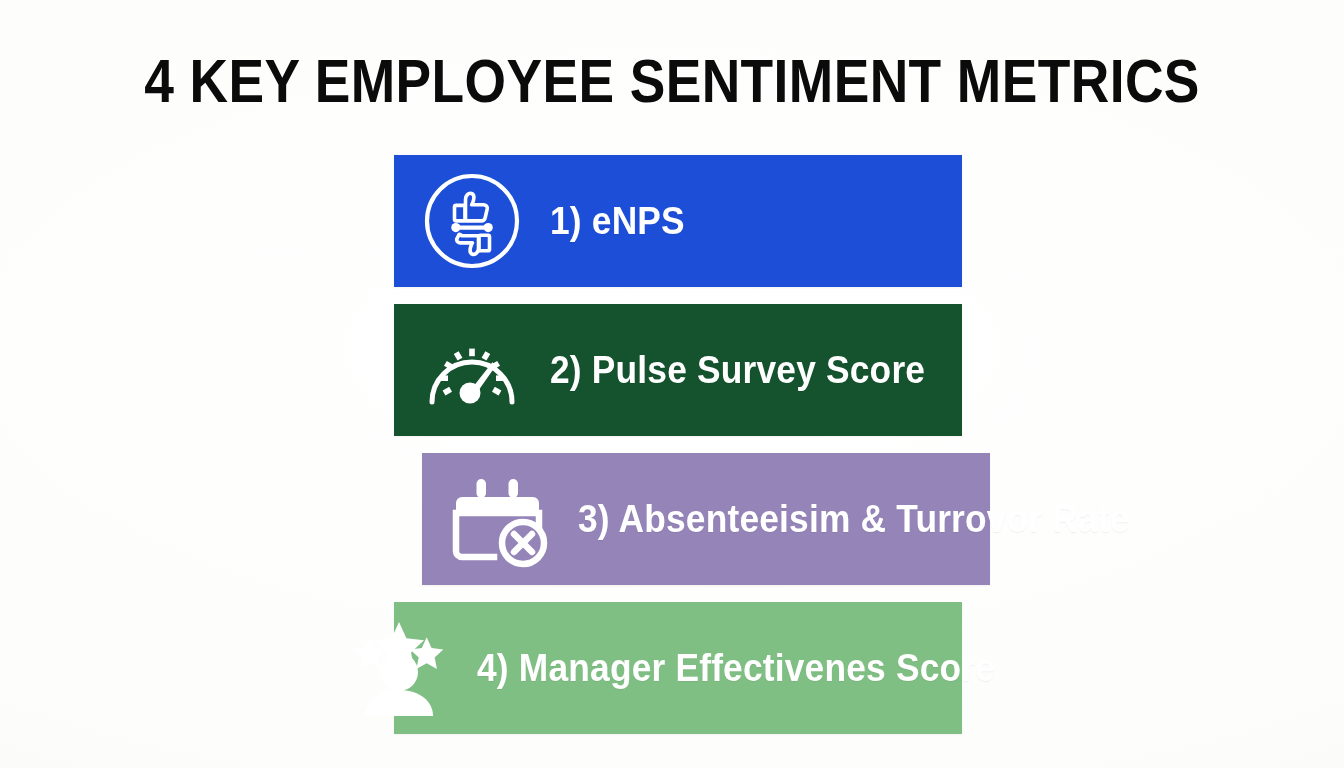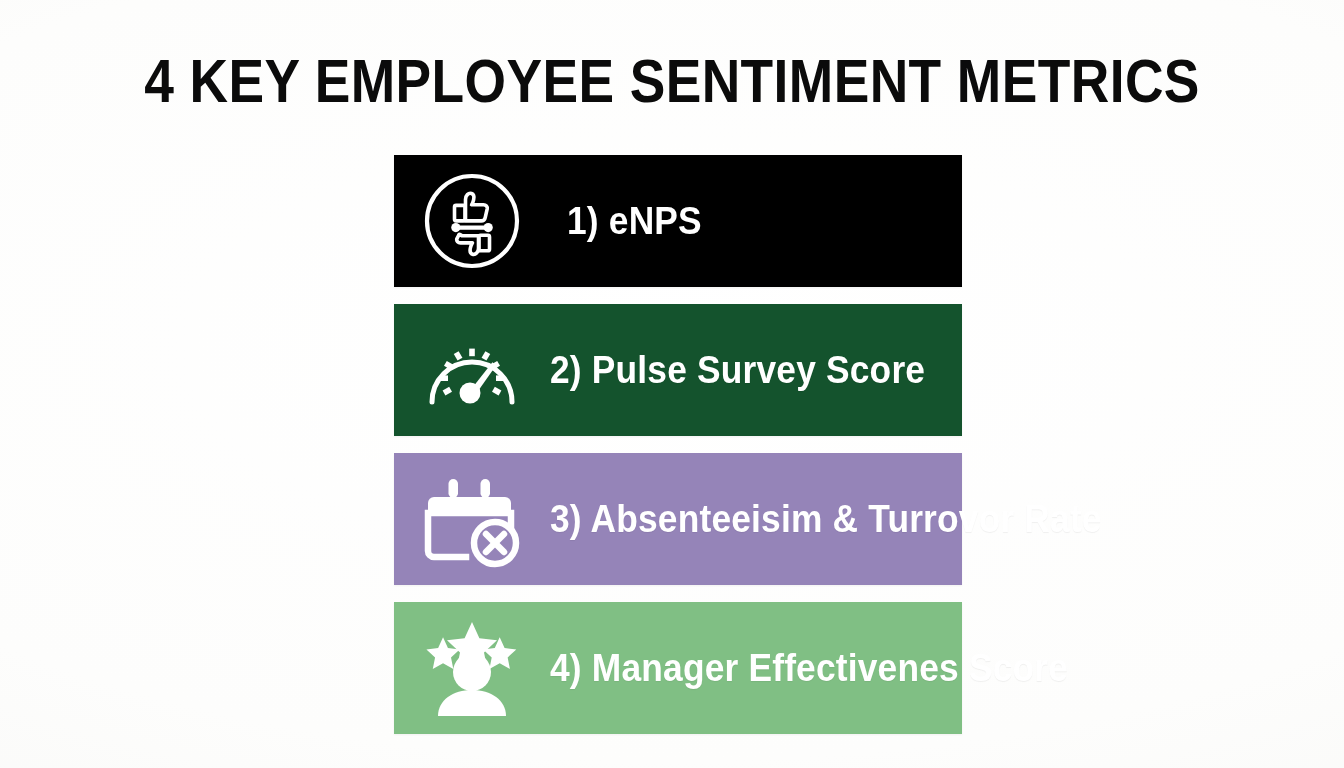--- a/index.html
+++ b/index.html
@@ -99,21 +99,21 @@
 <body style="background-color: rgb(255, 255, 255);">
 
 <div class="page-bg"></div>
 
 <div class="canvas">
 
   <div class="title" style="color: rgb(11, 11, 11);">4 KEY EMPLOYEE SENTIMENT METRICS</div>
 
   <div class="bars">
 
-    <div class="bar" id="bar-0" style="background-color: #000000; gap: 17px;">
+    <div class="bar" id="bar-0" style="background-color: #1d4ed8;">
       <div class="bar-icon">
         <svg width="104" height="104" viewBox="0 0 104 104">
           <circle cx="52" cy="52" r="45" fill="none" stroke="#ffffff" stroke-width="4.2"></circle>
 
           <g fill="none" stroke="#ffffff" stroke-width="3.6" stroke-linejoin="round" stroke-linecap="round">
             <path d="M45.5 30.5 C45.5 26.5 48.5 23.5 51.5 24.5 C54 25.3 54.2 28.2 53.6 30.8
                      C53.2 32.6 52.4 34.4 51.6 35.8 L63.5 35.8 C66 35.8 67.6 37.6 67.2 39.8
                      L65.2 48.6 C64.8 50.6 63.2 51.9 61.2 51.9 L45.5 51.9 Z"></path>
             <rect x="34.5" y="36.4" width="10.5" height="15.5" rx="1.6"></rect>
           </g>
@@ -153,42 +153,42 @@
             <line x1="80.0" y1="75.0" x2="73.4" y2="71.2"></line>
           </g>
 
           <path d="M50.2 72.6 L72.4 44.2 L76.0 47.4 L55.6 76.6 Z" fill="#ffffff"></path>
           <circle cx="50" cy="75" r="10.5" fill="#ffffff"></circle>
         </svg>
       </div>
       <div class="bar-label" style="color: rgb(255, 255, 255);">2) Pulse Survey Score</div>
     </div>
 
-    <div class="bar" id="bar-2" style="background-color: rgb(149, 132, 184);">
+    <div class="bar" id="bar-2" style="background-color: rgb(149, 132, 184); margin-left: 28px;">
       <div class="bar-icon">
         <svg width="104" height="104" viewBox="0 0 104 104">
 
           <rect x="28.5" y="12" width="9.5" height="19" rx="4.75" fill="#ffffff"></rect>
           <rect x="60.5" y="12" width="9.5" height="19" rx="4.75" fill="#ffffff"></rect>
 
           <path d="M14 30 h71 a6 6 0 0 1 6 6 v10 h-83 v-10 a6 6 0 0 1 6 -6 z" fill="#ffffff"></path>
 
           <path d="M8 46 h83 v14 M8 46 v38 a6 6 0 0 0 6 6 h32" fill="none" stroke="#ffffff" stroke-width="6.5" stroke-linecap="square"></path>
 
           <circle cx="75" cy="76" r="21" fill="none" stroke="#ffffff" stroke-width="6.5"></circle>
           <g stroke="#ffffff" stroke-width="6.5" stroke-linecap="round">
             <line x1="66" y1="67" x2="84" y2="85"></line>
             <line x1="84" y1="67" x2="66" y2="85"></line>
           </g>
         </svg>
       </div>
       <div class="bar-label" style="color: rgb(255, 255, 255);">3) Absenteeisim &amp; Turrovor Rate</div>
     </div>
 
-    <div class="bar" id="bar-3" style="background-color: rgb(128, 191, 132);">
+    <div class="bar" id="bar-3" style="background-color: rgb(128, 191, 132); justify-content: center;">
       <div class="bar-icon">
         <svg width="104" height="104" viewBox="0 0 104 104">
 
           <path d="M52 6 L59.4 22.2 L77 24.3 L64 36.4 L67.5 53.8 L52 45.2 L36.5 53.8 L40 36.4 L27 24.3 L44.6 22.2 Z" fill="#ffffff"></path>
 
           <path d="M23 19 L28.1 30.2 L40.3 31.7 L31.3 40.0 L33.7 52.0 L23 46.1 L12.3 52.0 L14.7 40.0 L5.7 31.7 L17.9 30.2 Z" fill="#ffffff" transform="translate(0,3) scale(0.96) translate(1,0)"></path>
 
           <path d="M81 19 L86.1 30.2 L98.3 31.7 L89.3 40.0 L91.7 52.0 L81 46.1 L70.3 52.0 L72.7 40.0 L63.7 31.7 L75.9 30.2 Z" fill="#ffffff" transform="translate(0,3) scale(0.96) translate(2,0)"></path>
 
           <circle cx="52" cy="56" r="19" fill="#ffffff"></circle>

